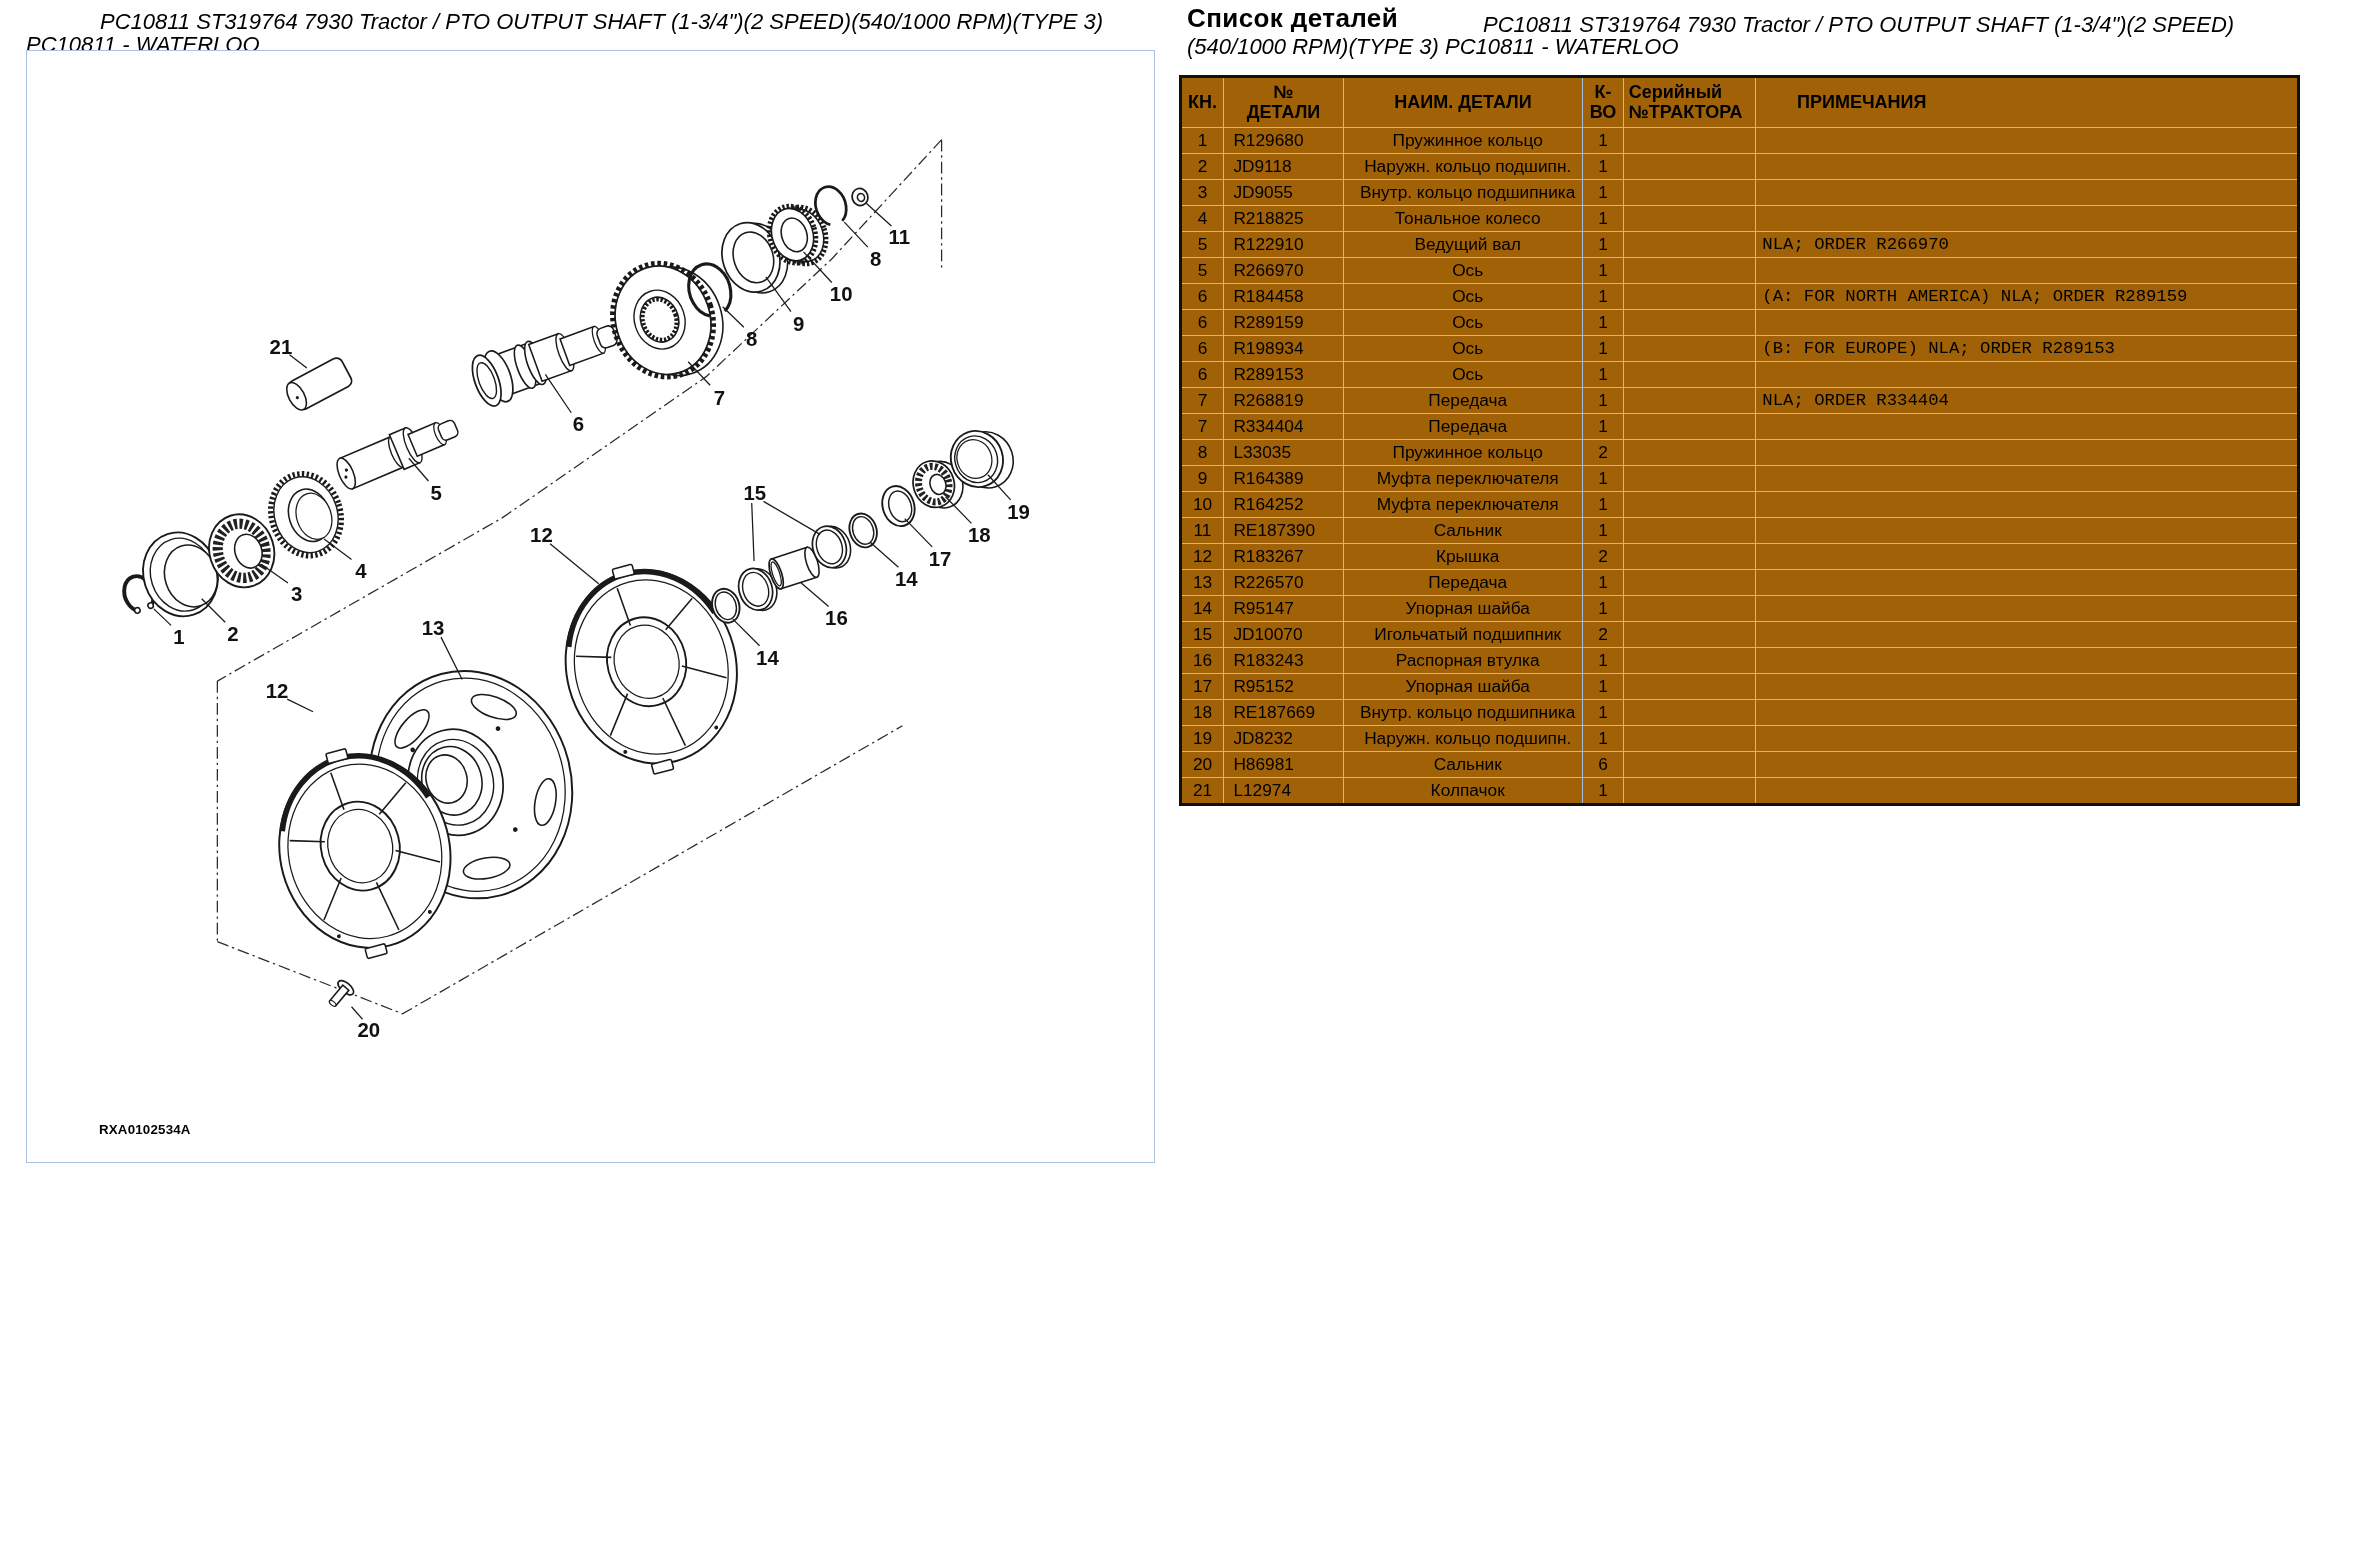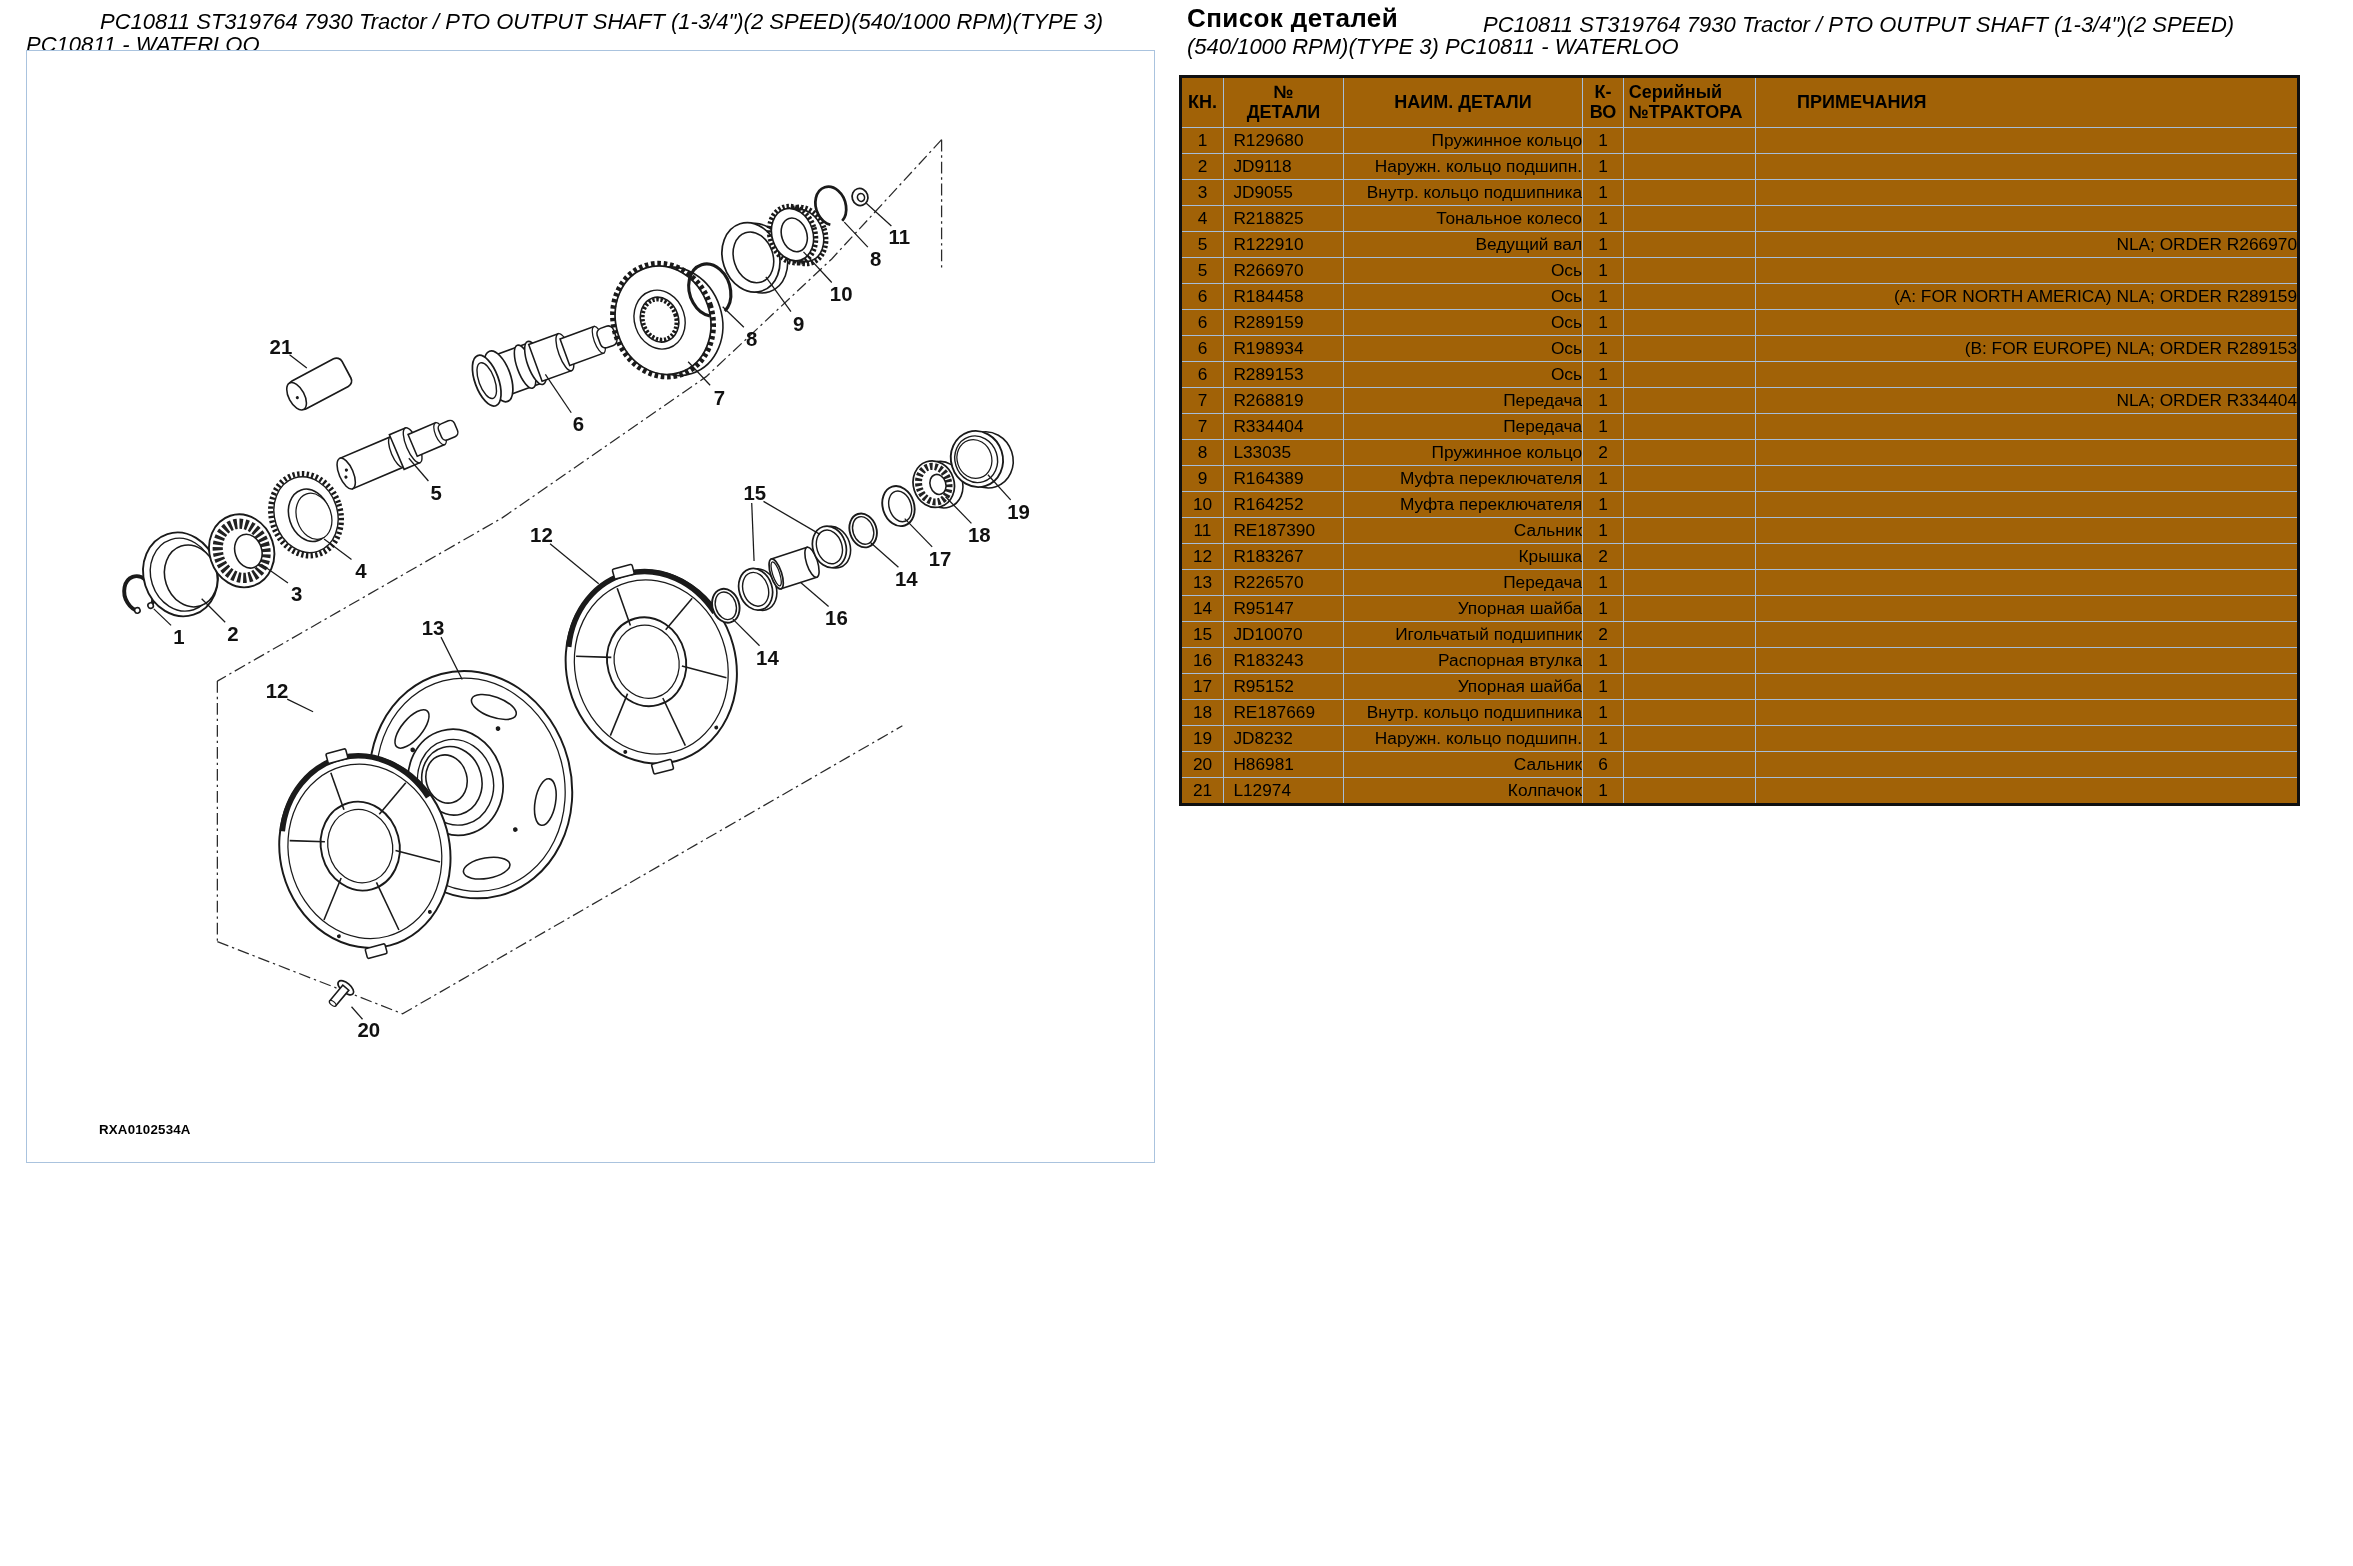--- a/index.html
+++ b/index.html
@@ -25,23 +25,23 @@
   
   #parts-table{position:absolute;left:1179px;top:75px;border-collapse:collapse;table-layout:fixed;background:#a16207;
                border:3.1px solid #101010;font-size:17.3px;}
   #parts-table th,#parts-table td{border:1.6px solid #a6bdd8;overflow:hidden;white-space:nowrap;}
   #parts-table th{font-size:18px;font-weight:bold;height:49px;line-height:1.1;padding:0 3.1px;}
   #parts-table td{height:25px;padding:0;}
   .col-kn{width:43px;}  .col-pn{width:120px;} .col-name{width:239px;}
   .col-qty{width:41px;} .col-ser{width:132px;} .col-notes{width:543px;}
   .c-kn{text-align:center;}
   .c-pn{text-align:left;padding-left:9.4px !important;}
-  .c-name{text-align:right;padding-left:9.4px !important;}
+  .c-name{text-align:center;padding-left:9.4px !important;}
   .c-qty{text-align:center;}
-  .c-notes{text-align:right;padding-left:6.3px !important;}
+  .c-notes{text-align:left;padding-left:6.3px !important;font-family:Liberation Mono, monospace;}
   th.h-ser{text-align:left;padding-left:4.7px !important;}
   th.h-notes{text-align:left;padding-left:41px !important;}
 </style>
 </head>
 <body>
 
 <div class="hdr-italic" id="left-title-1">PC10811 ST319764 7930 Tractor / PTO OUTPUT SHAFT (1-3/4")(2 SPEED)(540/1000 RPM)(TYPE 3)</div>
 <div class="hdr-italic" id="left-title-2">PC10811 - WATERLOO</div>
 
 <div id="right-title">Список деталей</div>

